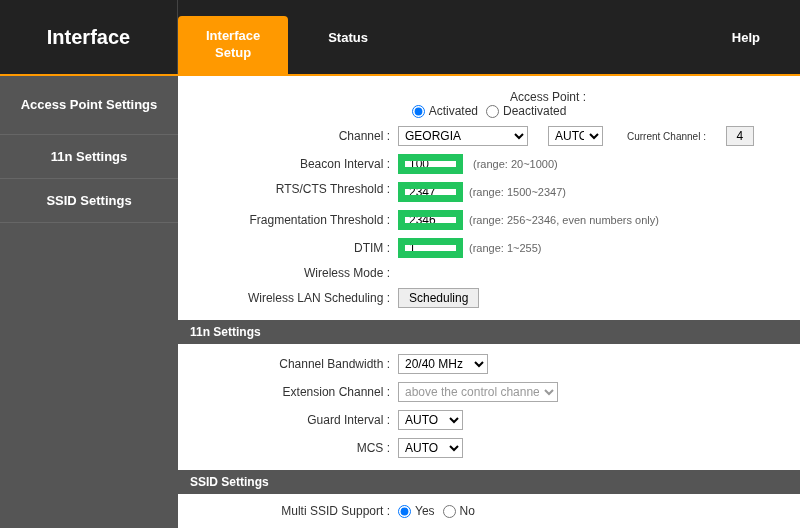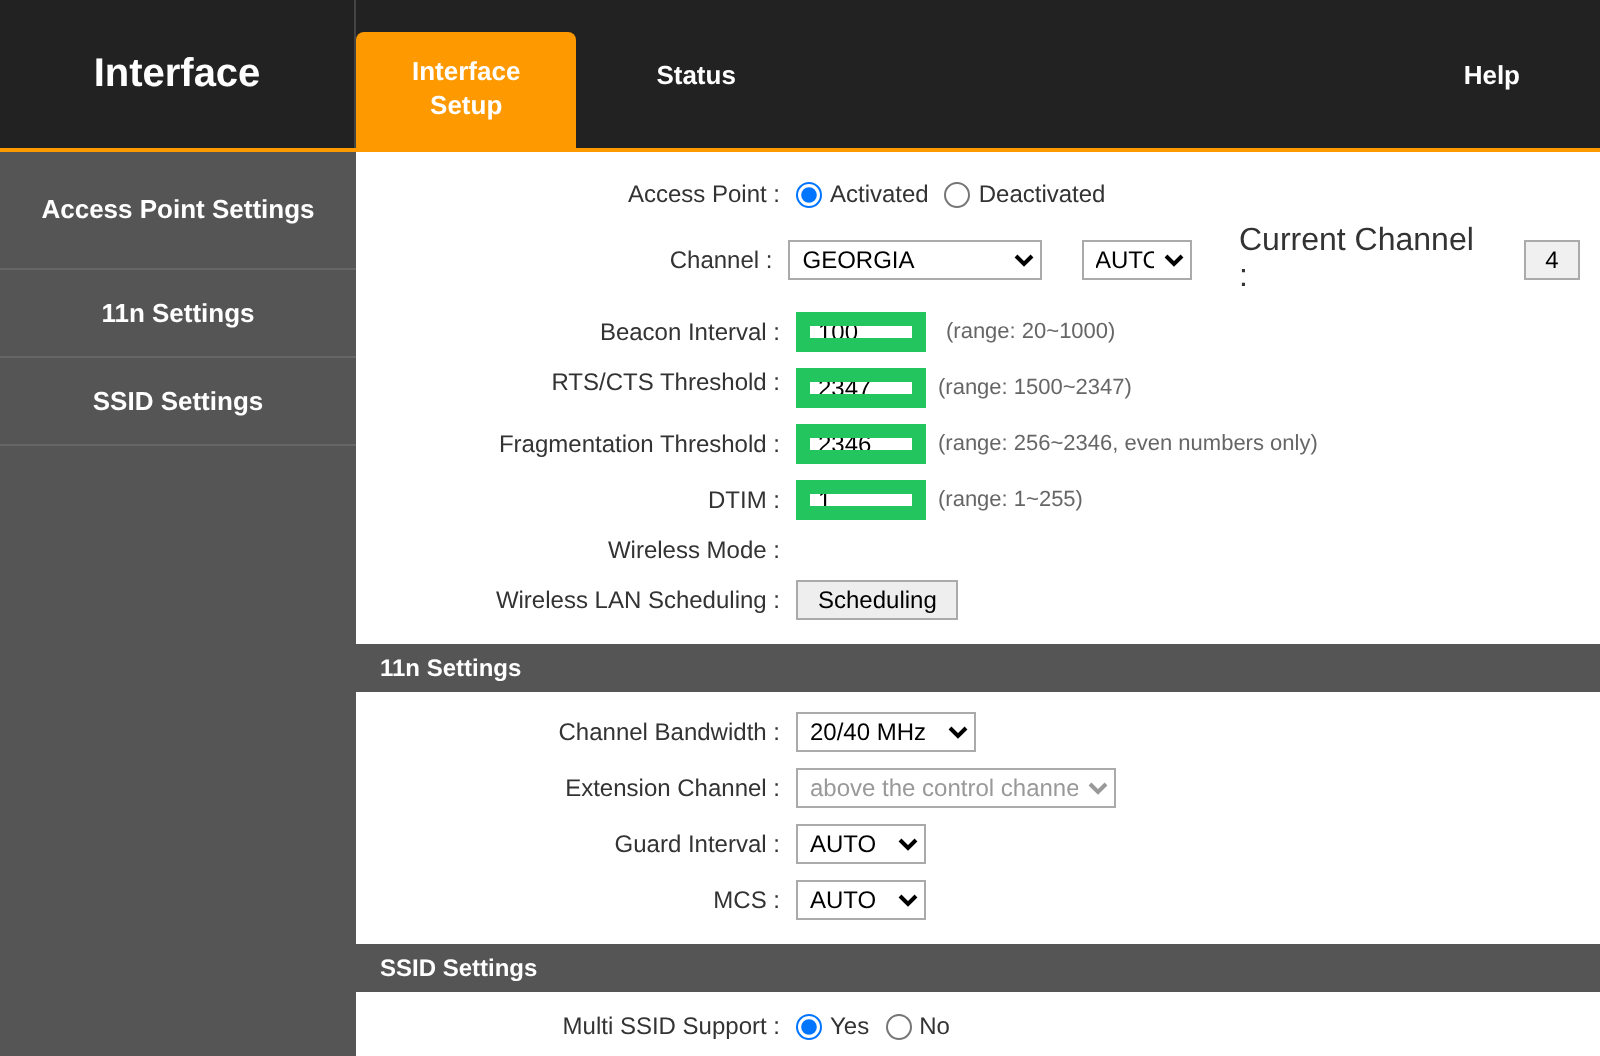--- a/index.html
+++ b/index.html
@@ -61,21 +61,21 @@
     </div>
     <div style="background:#555; color:#fff; font-size:13px; font-weight:bold; padding:14px 10px; text-align:center; border-bottom:1px solid #666;">
       <span>SSID Settings</span>
     </div>
   </div>
 
   <div style="flex:1; padding:10px 10px 10px 10px; background:#fff;">
 
     <div style="margin-bottom:8px;">
 
-      <div class="form-row" style="display:flex; align-items:center; padding:4px 0;">
+      <div class="form-row" style="display:flex; align-items:center; padding:4px 0;flex-direction:column;">
         <div class="form-label" style="width:210px; text-align:right; padding-right:8px; font-size:12px;">
           <span>Access Point :</span>
         </div>
         <div style="display:flex; align-items:center; gap:8px;">
           <label style="display:flex;align-items:center;gap:2px;cursor:pointer;">
             <input type="radio" name="ap" checked="" style=""> 
               <span>Activated</span>
           </label>
           <label style="display:flex;align-items:center;gap:2px;cursor:pointer;">
             <input type="radio" name="ap" style=""> 
@@ -88,21 +88,21 @@
         <div style="width:210px; text-align:right; padding-right:8px; font-size:12px;">
           <span>Channel :</span>
         </div>
         <div style="display:flex; align-items:center; gap:20px;">
           <select style="width:130px; font-size:12px; height:20px;">
             <option>GEORGIA</option>
           </select>
           <select style="width:55px; font-size:12px; height:20px;">
             <option>AUTO</option>
           </select>
-          <span style="font-size:16px; margin-left:4px;">Current Channel :</span>
+          <span style="font-size:10px; margin-left:4px;">Current Channel :</span>
           <input type="text" value="4" style="width: 28px; font-size: 12px; height: 20px; background: rgb(240, 240, 240); border: 1px solid rgb(170, 170, 170); text-align: center;" readonly="">
         </div>
       </div>
 
       <div class="form-row" style="display:flex; align-items:center; padding:4px 0;">
         <div style="width:210px; text-align:right; padding-right:8px; font-size:12px;">
           <span>Beacon Interval :</span>
         </div>
         <div style="display:flex; align-items:center; gap:6px;">
           <input type="text" value="100" style="width: 65px;">

